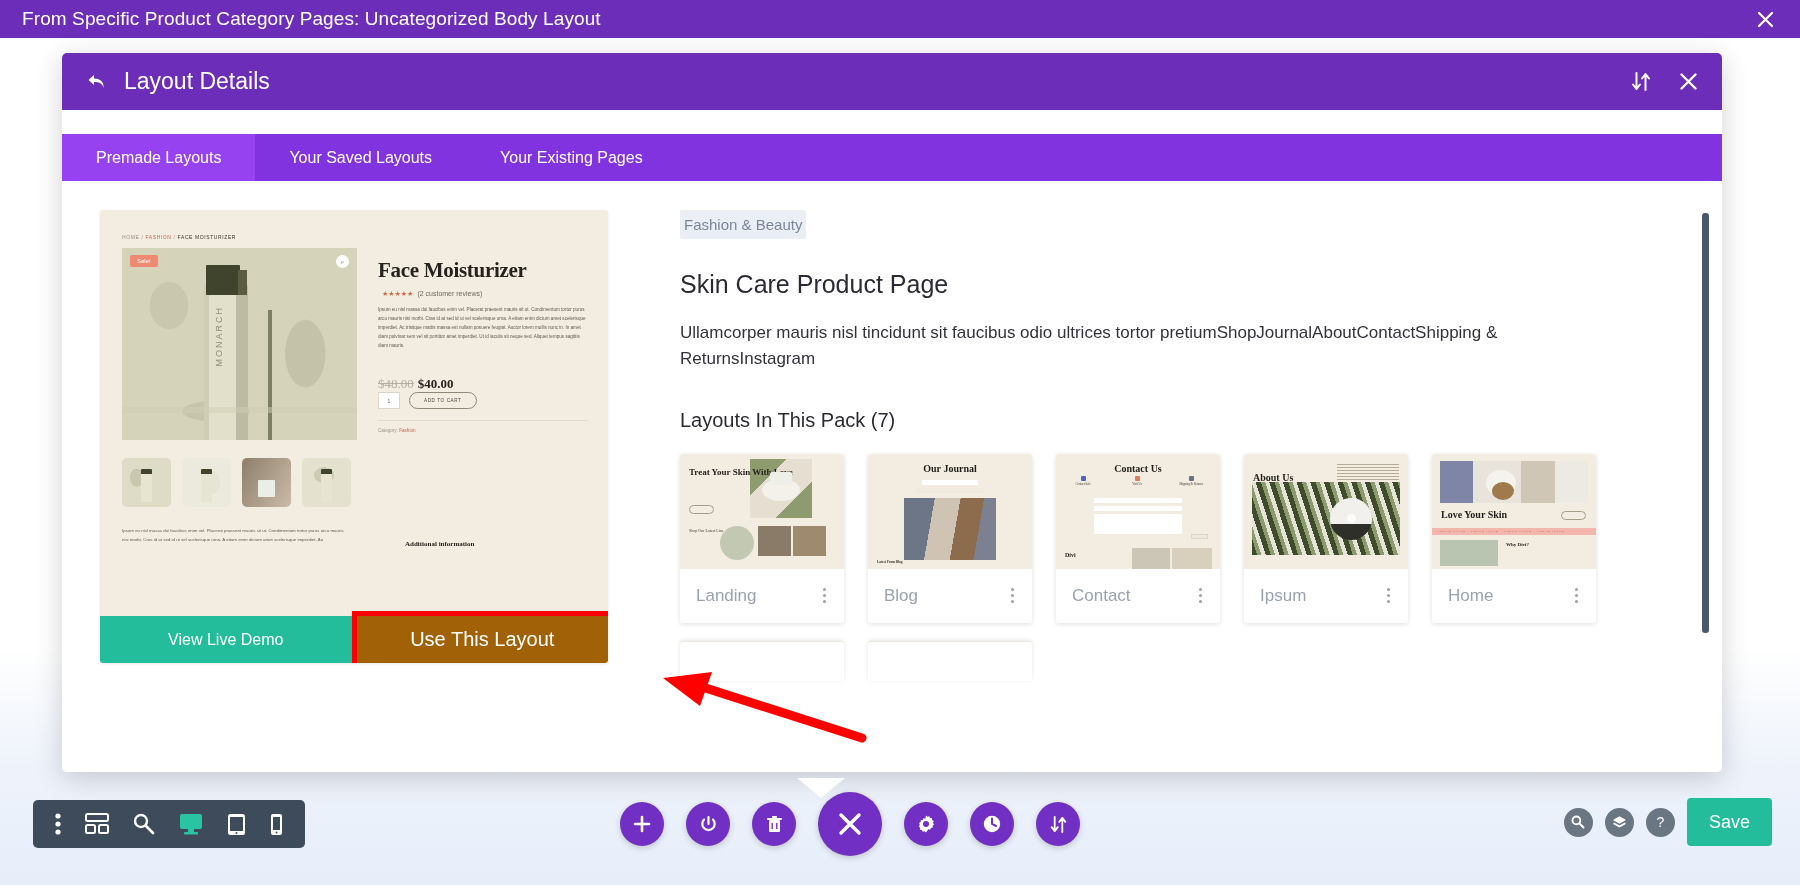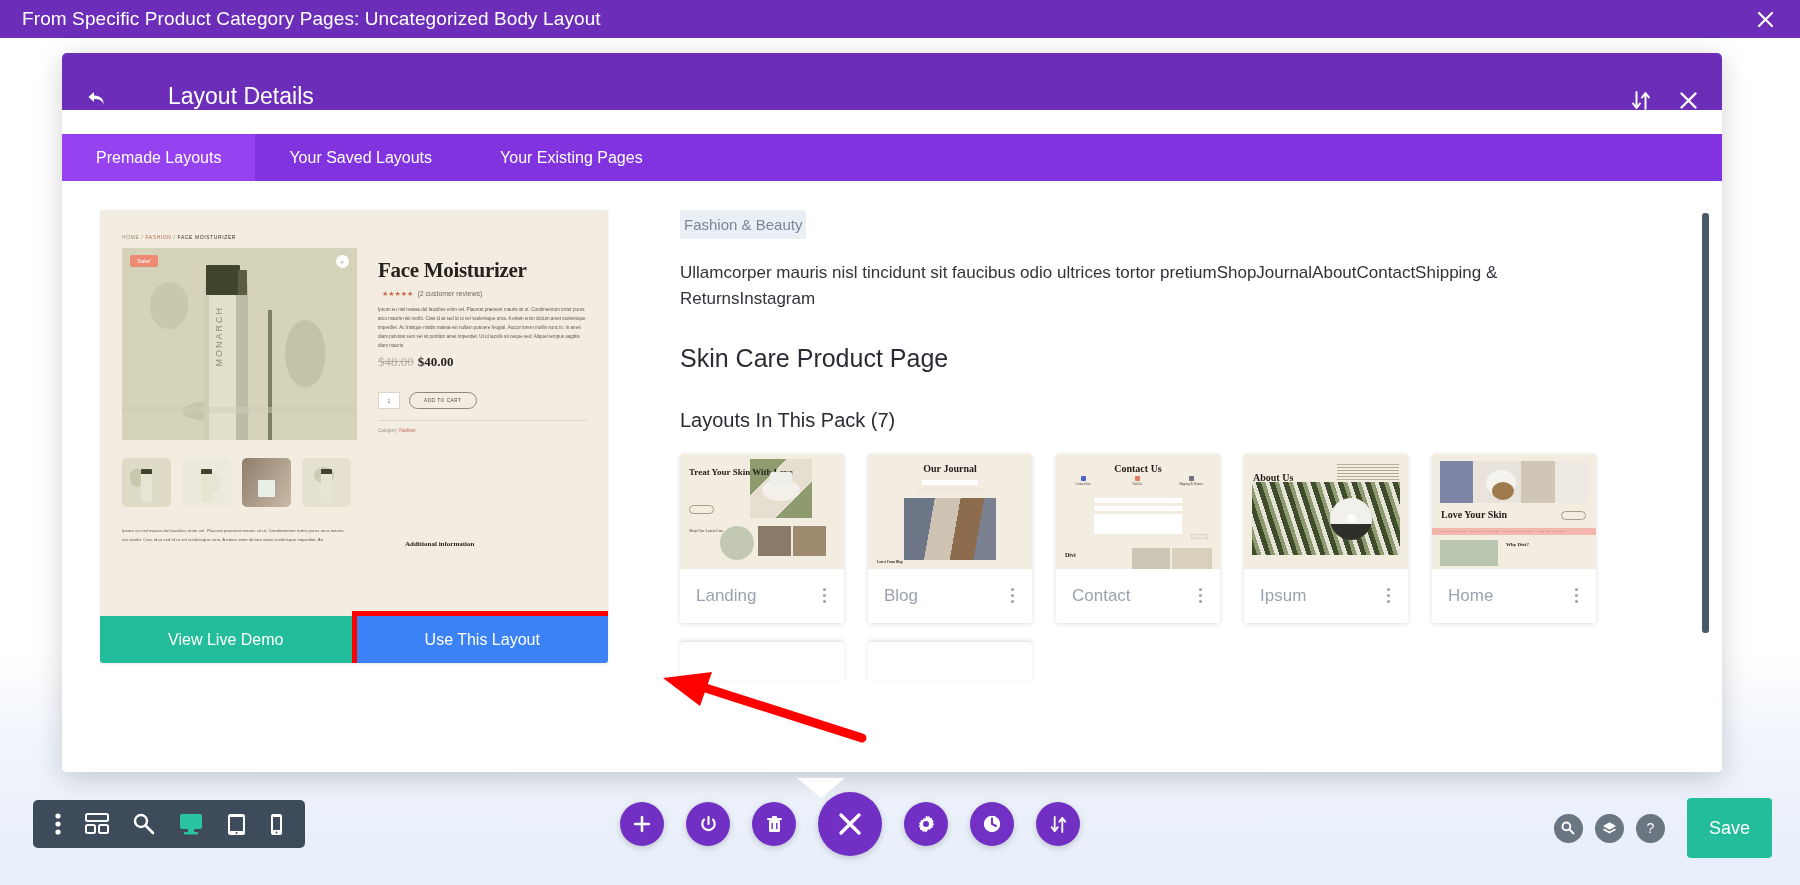--- a/index.html
+++ b/index.html
@@ -30,22 +30,22 @@
   }
 
   
   #modal {
     position:absolute; left:62px; top:53px; width:1660px; height:719px;
     background:#fff; border-radius:5px; overflow:hidden;
     box-shadow:0 6px 28px rgba(0,0,0,.18);
     display:flex; flex-direction:column;
   }
   #modal-header {
-    height:57px; background:#6c2eb9; display:flex; align-items:flex-end;
-    padding:0 24px 0 22px; flex:0 0 57px;gap:44px;
+    height:57px; background:#6c2eb9; display:flex; align-items:center;
+    padding:0 24px 0 22px; flex:0 0 57px;
   }
   .mh-back {
     color:#fff; font-size:20px; margin-right:16px; cursor:pointer;
     display:flex; align-items:center; justify-content:center; width:24px;height:24px;
   }
   .mh-title { color:#fff; font-size:23px; font-weight:400; }
   .mh-actions { margin-left:auto; display:flex; align-items:center; gap:28px; }
   .mh-icon { color:#fff; cursor:pointer; display:flex; align-items:center; justify-content:center; }
 
   #modal-tabs {
@@ -107,21 +107,21 @@
   .zoom-dot {
     position:absolute; right:8px; top:7px; width:13px; height:13px; border-radius:50%;
     background:#fff; display:flex; align-items:center; justify-content:center;
     font-size:7px; color:#6f6a5c;
   }
   .p-title { position:absolute; left:278px; top:48px; font-size:21px; font-weight:700; color:#26231e; letter-spacing:-.3px;}
   .p-stars { position:absolute; left:278px; top:80px; font-size:7px; color:#c86a47; letter-spacing:1px;}
   .p-stars span { color:#6f6a5c; letter-spacing:0; margin-left:4px; font-family:"Liberation Sans",sans-serif;}
   .p-desc { position:absolute; left:278px; top:96px; width:210px; font-size:4.6px; line-height:1.95;
             color:#5f5a50; font-family:"Liberation Sans",sans-serif; }
-  .p-price { position:absolute; left:278px; top:144px; font-size:13px; font-weight:700; color:#26231e;}
+  .p-price { position:absolute; left:278px; top:166px; font-size:13px; font-weight:700; color:#26231e;}
   .p-price s { color:#b3aea4; font-weight:400; margin-right:4px;}
   .p-cart { position:absolute; left:278px; top:182px; display:flex; align-items:center; gap:9px;}
   .p-qty { width:22px;height:17px;border:1px solid #ddd6c8;background:#fff;font-size:5px;color:#6f6a5c;
            display:flex;align-items:center;justify-content:center;font-family:"Liberation Sans",sans-serif;}
   .p-add { height:17px; padding:0 14px; border:1px solid #8d8878; border-radius:9px; font-size:4.6px;
            color:#4b463c; display:flex;align-items:center; letter-spacing:.6px; font-family:"Liberation Sans",sans-serif;}
   .p-cat { position:absolute; left:278px; top:218px; font-size:4.6px; color:#9a948a; font-family:"Liberation Sans",sans-serif;}
   .p-cat b { color:#c0694f; font-weight:400;}
   .p-rule { position:absolute; left:278px; top:210px; width:210px; height:1px; background:#e1dacb;}
   .thumbs { position:absolute; left:22px; top:248px; display:flex; gap:11px;}
@@ -144,21 +144,21 @@
   #preview-actions { display:flex; width:508px; height:47px; }
   #btn-demo {
     flex:1; background:#23bd9b; color:#fff; font-size:16px;
     display:flex; align-items:center; justify-content:center; cursor:pointer;
   }
   #btn-use-wrap {
     flex:1; border:5px solid #ff0000; position:relative; box-sizing:content-box;
     margin:-5px -5px -5px 0;
   }
   #btn-use {
-    width:100%; height:100%; background:#3b82f6; color:#fff; font-size:16px;
+    width:100%; height:100%; background:#a16207; color:#fff; font-size:20px;
     display:flex; align-items:center; justify-content:center; cursor:pointer;
   }
 
   
   #detail-col {
     flex:1 1 auto; padding:29px 60px 0 58px; position:relative; overflow:hidden;
   }
   #cat-pill {
     display:inline-block; background:#eaeff5; color:#7a8799; font-size:15px;
     padding:6px 4px; border-radius:2px;
@@ -265,22 +265,22 @@
   .cbtn.big { width:64px;height:64px; }
 
   #bb-right {
     position:absolute; right:28px; top:798px; display:flex; align-items:center; gap:12px;
   }
   .gbtn {
     width:29px;height:29px;border-radius:50%;background:#6b7683;color:#fff;
     display:flex;align-items:center;justify-content:center;cursor:pointer;font-size:14px;
   }
   #save-btn {
-    margin-left:10px; background:#23bd9b; color:#fff; border-radius:4px;
-    padding:0 22px; height:60px; display:flex;align-items:center;justify-content:center;
+    background:#23bd9b; color:#fff; border-radius:4px;
+    padding:0 22px; height:48px; display:flex;align-items:center;justify-content:center;
     font-size:18px; cursor:pointer;
   }
   
   #notch {
     position:absolute; left:797px; top:778px; width:0;height:0;
     border-left:24px solid transparent; border-right:24px solid transparent;
     border-top:20px solid #ffffff;
   }
 </style>
 </head>
@@ -385,22 +385,22 @@
           <div id="btn-demo">View Live Demo</div>
           <div id="btn-use-wrap">
             <div id="btn-use">Use This Layout</div>
           </div>
         </div>
       </div>
     </div>
 
     <div id="detail-col">
       <div id="cat-pill">Fashion &amp; Beauty</div>
+      <div id="pack-title">Skin Care Product Page</div>
       <div id="pack-desc">Ullamcorper mauris nisl tincidunt sit faucibus odio ultrices tortor pretiumShopJournalAboutContactShipping &amp; ReturnsInstagram</div>
-      <div id="pack-title">Skin Care Product Page</div>
       <div id="pack-layouts-title">Layouts In This Pack (7)</div>
 
       <div id="layout-grid">
 
         <div class="lay-card">
           <div class="lay-shot">
             <div class="t1-img"></div>
             <div class="t1-title">Treat Your Skin With Love</div>
             <div class="t1-btn"></div>
             <div class="t1-sub">Shop Our Latest Line</div>

